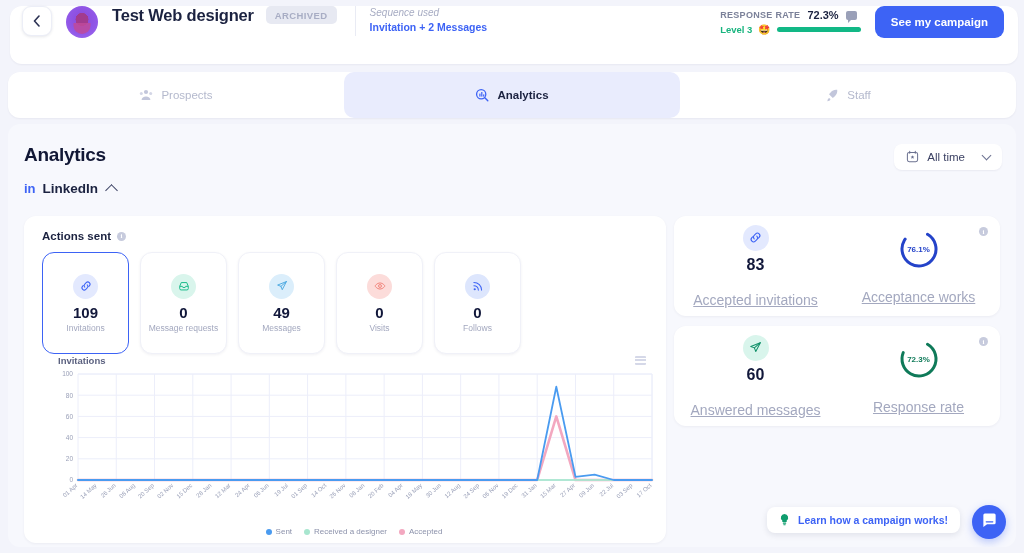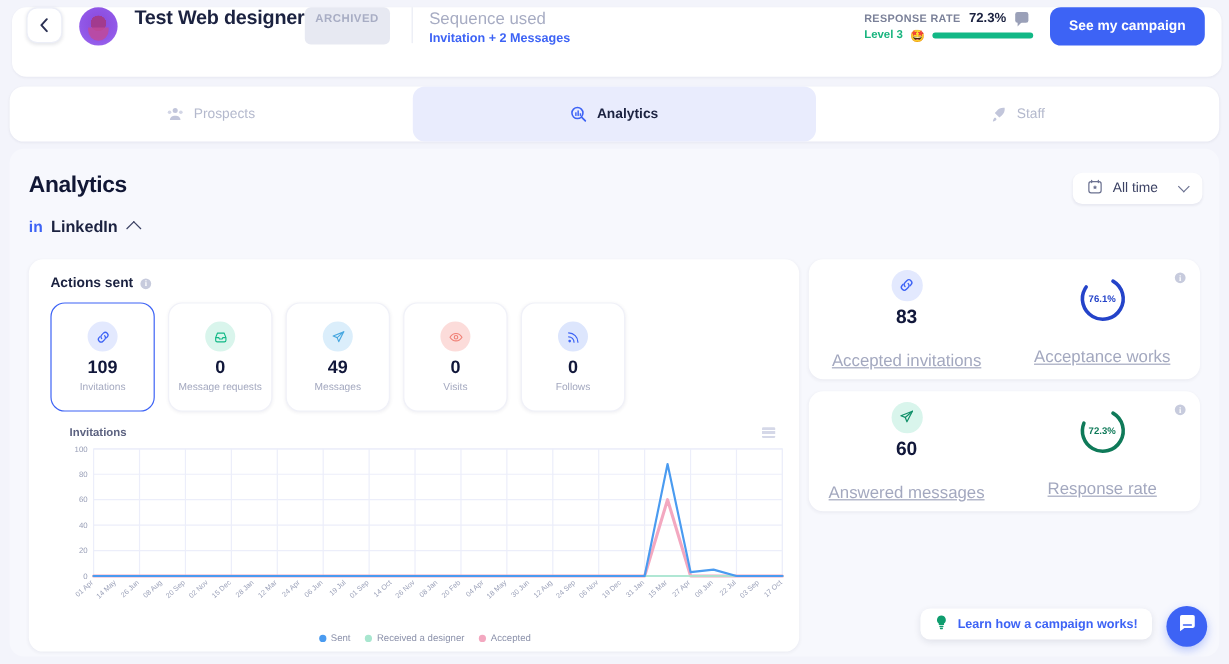--- a/index.html
+++ b/index.html
@@ -33,26 +33,26 @@
     position: relative; flex: 0 0 auto;
   }
   .avatar::after{
     content:""; position:absolute; left:50%; top:52%; transform:translateX(-50%);
     width:17px; height:11px; border-radius:0 0 9px 9px; background:#c04a9a; opacity:.85;
   }
   .camp-title {
     margin-left: 14px; font-size: 16.5px; font-weight: 700; color: #1b2240; letter-spacing: -.2px;
   }
   .archived-badge {
-    margin-left: 0; padding: 4px 9px 16px; border-radius: 5px;
+    margin-left: 12px; padding: 4px 9px 3px; border-radius: 5px;
     background: #e7e9f2; color: #a8adc4; font-size: 9.5px; font-weight: 700; letter-spacing: .4px;
   }
   .divider-v { width:1px; height: 30px; background:#e9ebf4; margin-left: 18px; }
   .seq { margin-left: 14px; line-height: 1.35; }
-  .seq-label { font-size: 14px; color: #a7acc3; }
+  .seq-label { font-size: 10px; color: #a7acc3; font-style: italic; }
   .seq-value { font-size: 10.5px; color: #3d63f5; font-weight: 700; }
 
   .topbar-right { margin-left:auto; display:flex; align-items:center; margin-right: 14px; }
   .rr-block { text-align: left; margin-right: 14px; }
   .rr-line1 { display:flex; align-items:center; gap:7px; }
   .rr-label { font-size: 9px; font-weight: 700; color: #7b8199; letter-spacing: .3px; }
   .rr-value { font-size: 11px; font-weight: 700; color: #1b2240; }
   .rr-chip { width:11px;height:9px;border-radius:2px;background:#9aa0b8; position:relative;}
   .rr-chip::after{content:"";position:absolute;left:2px;bottom:-3px;border-top:4px solid #9aa0b8;border-right:4px solid transparent;}
   .rr-line2 { display:flex; align-items:center; gap:6px; margin-top:3px; }
@@ -102,21 +102,21 @@
   }
   .panel-head { display:flex; align-items:center; gap:6px; padding:14px 0 0 18px; }
   .panel-head-t { font-size:11.5px; font-weight:700; color:#1b2240; }
   .info-i {
     width:9px;height:9px;border-radius:50%;background:#c7cbdd;color:#fff;
     font-size:7px;font-weight:700;display:flex;align-items:center;justify-content:center;
     font-family:"Liberation Serif", serif;
   }
   .tiles { display:flex; gap:11px; padding:10px 0 0 18px; }
   .tile {
-    width:87px;height:91px;background:#fff;border-radius:12px;border:1px solid #f0f1f8;
+    width:87px;height:102px;background:#fff;border-radius:12px;border:1px solid #f0f1f8;
     box-shadow:0 1px 3px rgba(20,25,60,.06);
     display:flex;flex-direction:column;align-items:center;justify-content:center;gap:2px;cursor:pointer;
   }
   .tile.selected { border:1.6px solid #3d63f5; box-shadow:none; }
   .tile-ic { width:25px;height:25px;border-radius:50%;display:flex;align-items:center;justify-content:center;margin-bottom:3px;}
   .tile-val { font-size:15px;font-weight:700;color:#11173a; }
   .tile-lbl { font-size:8.5px;color:#a3a8bf; }
 
   .chart-title { position:absolute; left:34px; top:139px; font-size:9.5px; font-weight:700; color:#5c6280; }
   .chart-menu { position:absolute; right:20px; top:140px; width:11px;height:9px;cursor:pointer;

